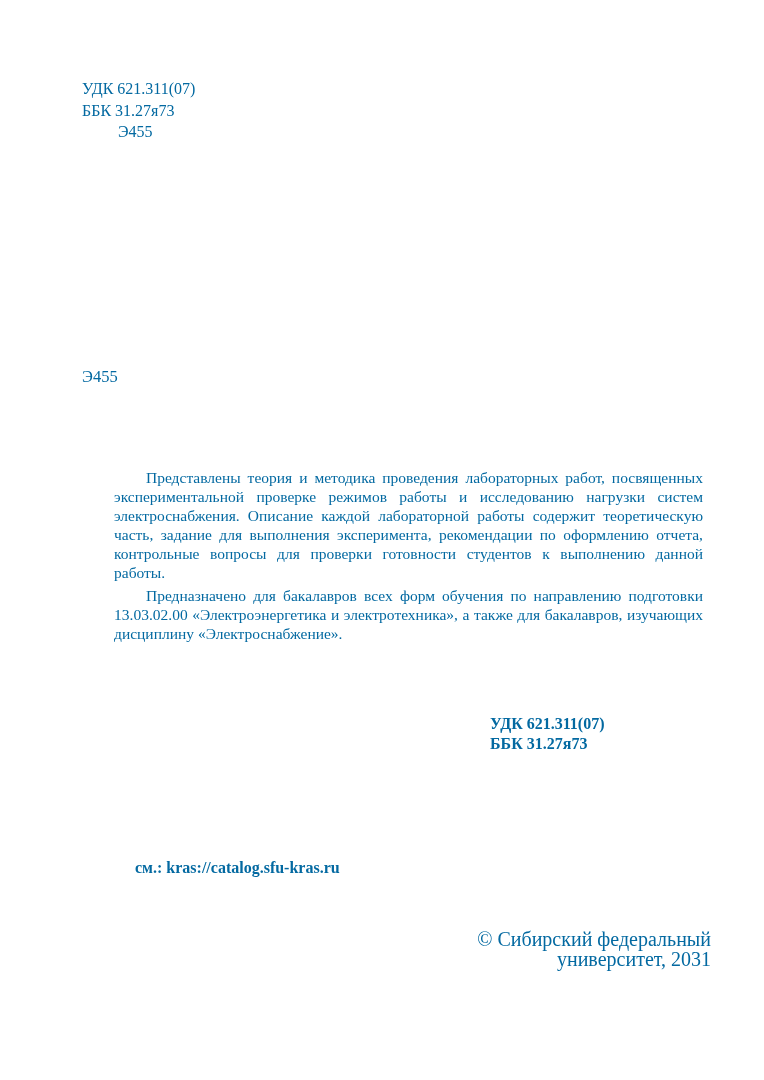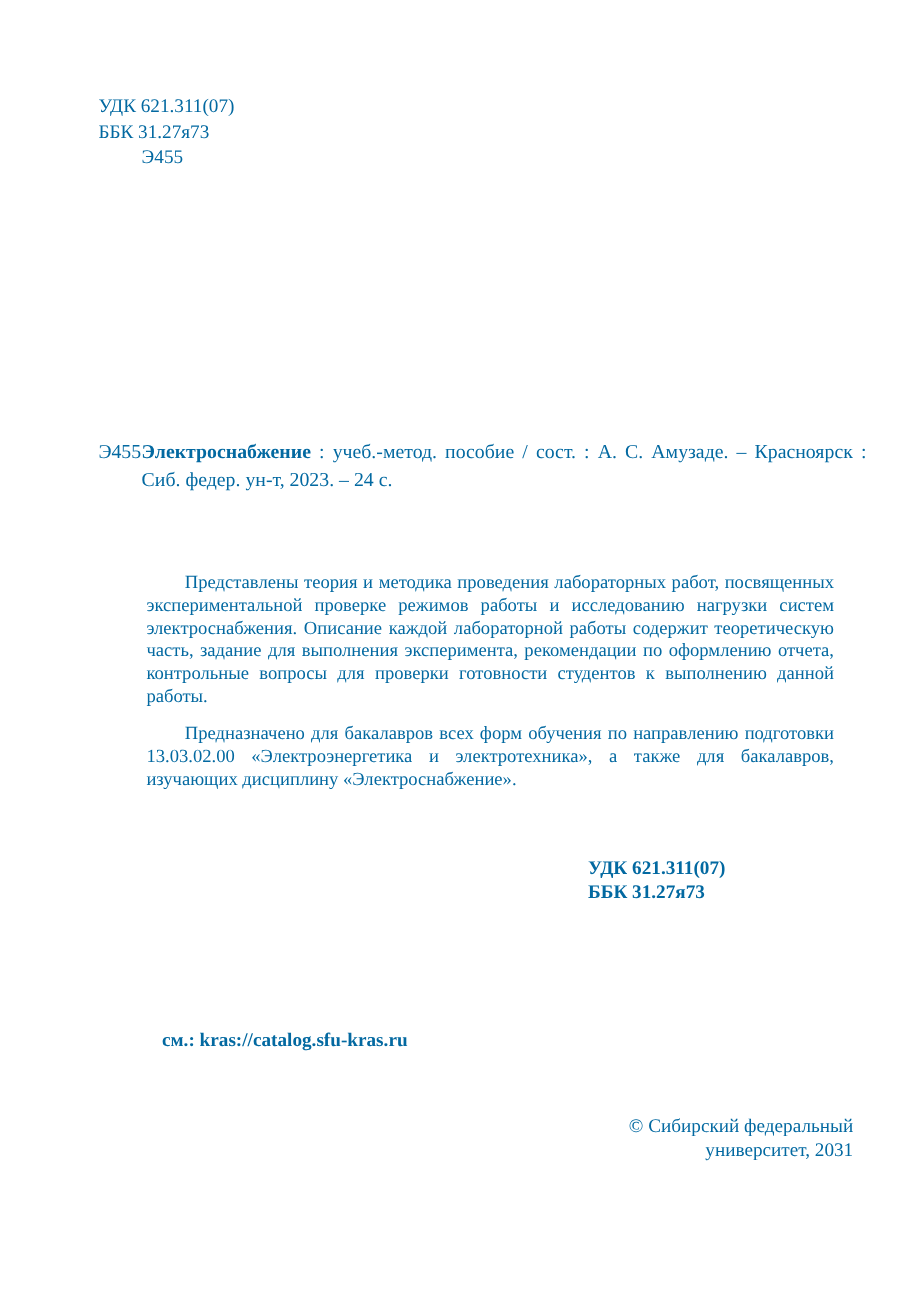--- a/index.html
+++ b/index.html
@@ -52,21 +52,21 @@
   .annotation {
     position: absolute;
     left: 110px;
     top: 464px;
     width: 597px;
     font-size: 15.5px;
     line-height: 19px;
     text-align: justify;
   }
   .annotation p {
-    margin: 12px;
+    margin: 4px;
     text-indent: 32px;
   }
   
   .classification-bottom {
     position: absolute;
     left: 490px;
     top: 714px;
     font-size: 16px;
     line-height: 20px;
     font-weight: bold;
@@ -80,40 +80,39 @@
     font-size: 16px;
     line-height: 20px;
     font-weight: bold;
     white-space: nowrap;
   }
   
   .copyright {
     position: absolute;
     right: 81px;
     top: 929px;
-    font-size: 16px;
+    font-size: 20px;
     line-height: 20px;
     text-align: right;
     white-space: nowrap;
   }
 </style>
 </head>
 <body>
 
 <div class="page">
 
   <div class="header-block">
     <div>УДК 621.311(07)</div>
     <div>ББК 31.27я73</div>
     <div class="sign-indent">Э455</div>
   </div>
 
   <div class="citation-sign">Э455</div>
 
-  <p class="citation"><b>Электроснабжение</b><span> : учеб.-метод. пособие / сост. : А. С. Амузаде. – Красноярск : Сиб. федер. ун-т, 2023. – 24 с.</span></p>
 
   <div class="annotation">
     <p>Представлены теория и методика проведения лабораторных работ, посвя­щенных экспериментальной проверке режимов работы и исследованию нагрузки систем электроснабжения. Описание каждой лабораторной работы содержит теоретическую часть, задание для выполнения эксперимента, рекомендации по оформлению отчета, контрольные вопросы для проверки готовности студентов к выполнению данной работы.</p>
     <p>Предназначено для бакалавров всех форм обучения по направлению подго­товки 13.03.02.00 «Электроэнергетика и электротехника», а также для бакалавров, изучающих дисциплину «Электроснабжение».</p>
   </div>
 
   <div class="classification-bottom">
     <div>УДК 621.311(07)</div>
     <div>ББК 31.27я73</div>
   </div>

